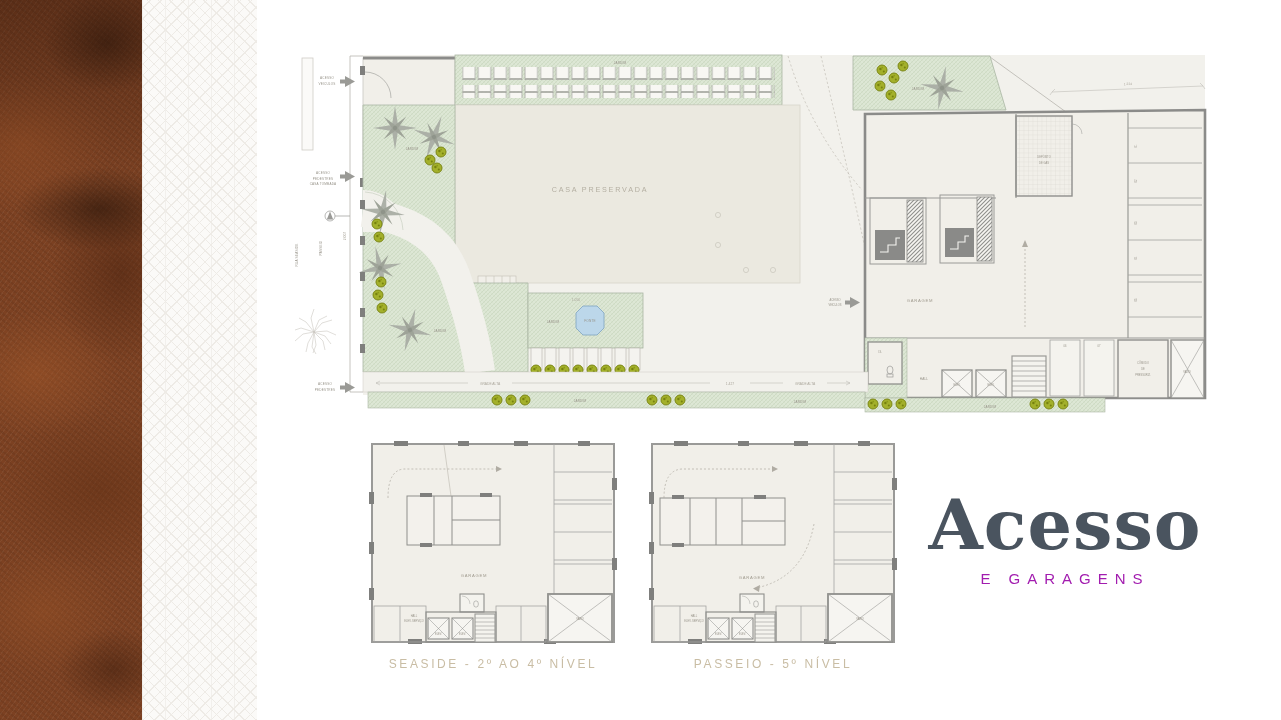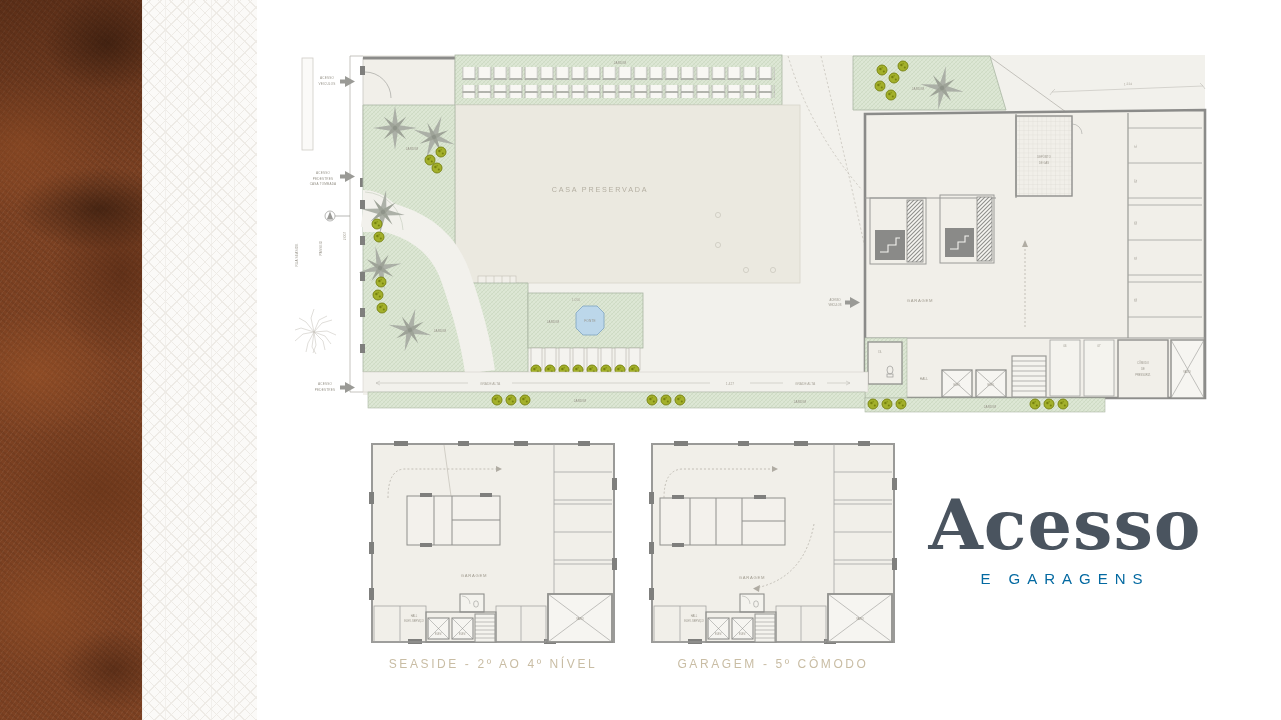--- a/index.html
+++ b/index.html
@@ -30,21 +30,21 @@
   svg{display:block;}
   svg text{font-family:"Liberation Sans",sans-serif;text-anchor:middle;}
   .t3{font-size:3.1px;fill:#98948a;letter-spacing:.2px;}
   .t26{font-size:2.6px;fill:#98948a;}
   .dim{font-size:3.3px;fill:#aba79c;}
   .casaLbl{font-size:7.2px;fill:#b4afa2;letter-spacing:1.8px;}
   .garLbl{font-size:4.2px;fill:#a19c90;letter-spacing:.7px;}
   .caption{color:#c9bda4;font-size:12px;letter-spacing:2.6px;text-align:center;}
   .titleMain{font-family:"DejaVu Serif","Liberation Serif",serif;font-weight:bold;
              color:#4a545f;font-size:70px;line-height:1;text-align:center;letter-spacing:1px;}
-  .titleSub{color:#0369a1;font-size:15px;letter-spacing:7px;text-align:center;margin-top:10px;}
+  .titleSub{color:#a21caf;font-size:15px;letter-spacing:7px;text-align:center;margin-top:10px;}
 </style>
 </head>
 <body>
 
 <div class="page">
 
   <div class="abs rust"></div>
   <div class="abs weave"></div>
 
   <svg class="abs" width="0" height="0" style="left:0;top:0" aria-hidden="true">
@@ -539,20 +539,20 @@
     <g stroke="#b0aca3" stroke-width="0.7" fill="none" stroke-dasharray="2,2">
       <path d="M22,62 Q22,34 40,33 L130,33"></path>
       <path d="M172,88 Q162,142 114,152"></path>
     </g>
     <polygon points="130,30 136,33 130,36" fill="#b0aca3"></polygon>
     <polygon points="118,149 111,152.5 117,156" fill="#b0aca3"></polygon>
     <text x="110" y="143" class="garLbl">GARAGEM</text>
   </svg>
 
   <div class="abs caption" style="left:362px;top:657px;width:262px">SEASIDE - 2º AO 4º NÍVEL</div>
-  <div class="abs caption" style="left:642px;top:657px;width:262px">GARAGEM - 5º CÔMODO</div>
+  <div class="abs caption" style="left:642px;top:657px;width:262px">PASSEIO - 5º NÍVEL</div>
 
   <div class="abs" style="left:915px;top:490px;width:300px">
     <div class="titleMain">Acesso</div>
     <div class="titleSub">E GARAGENS</div>
   </div>
 
 </div>
 
 </body></html>

